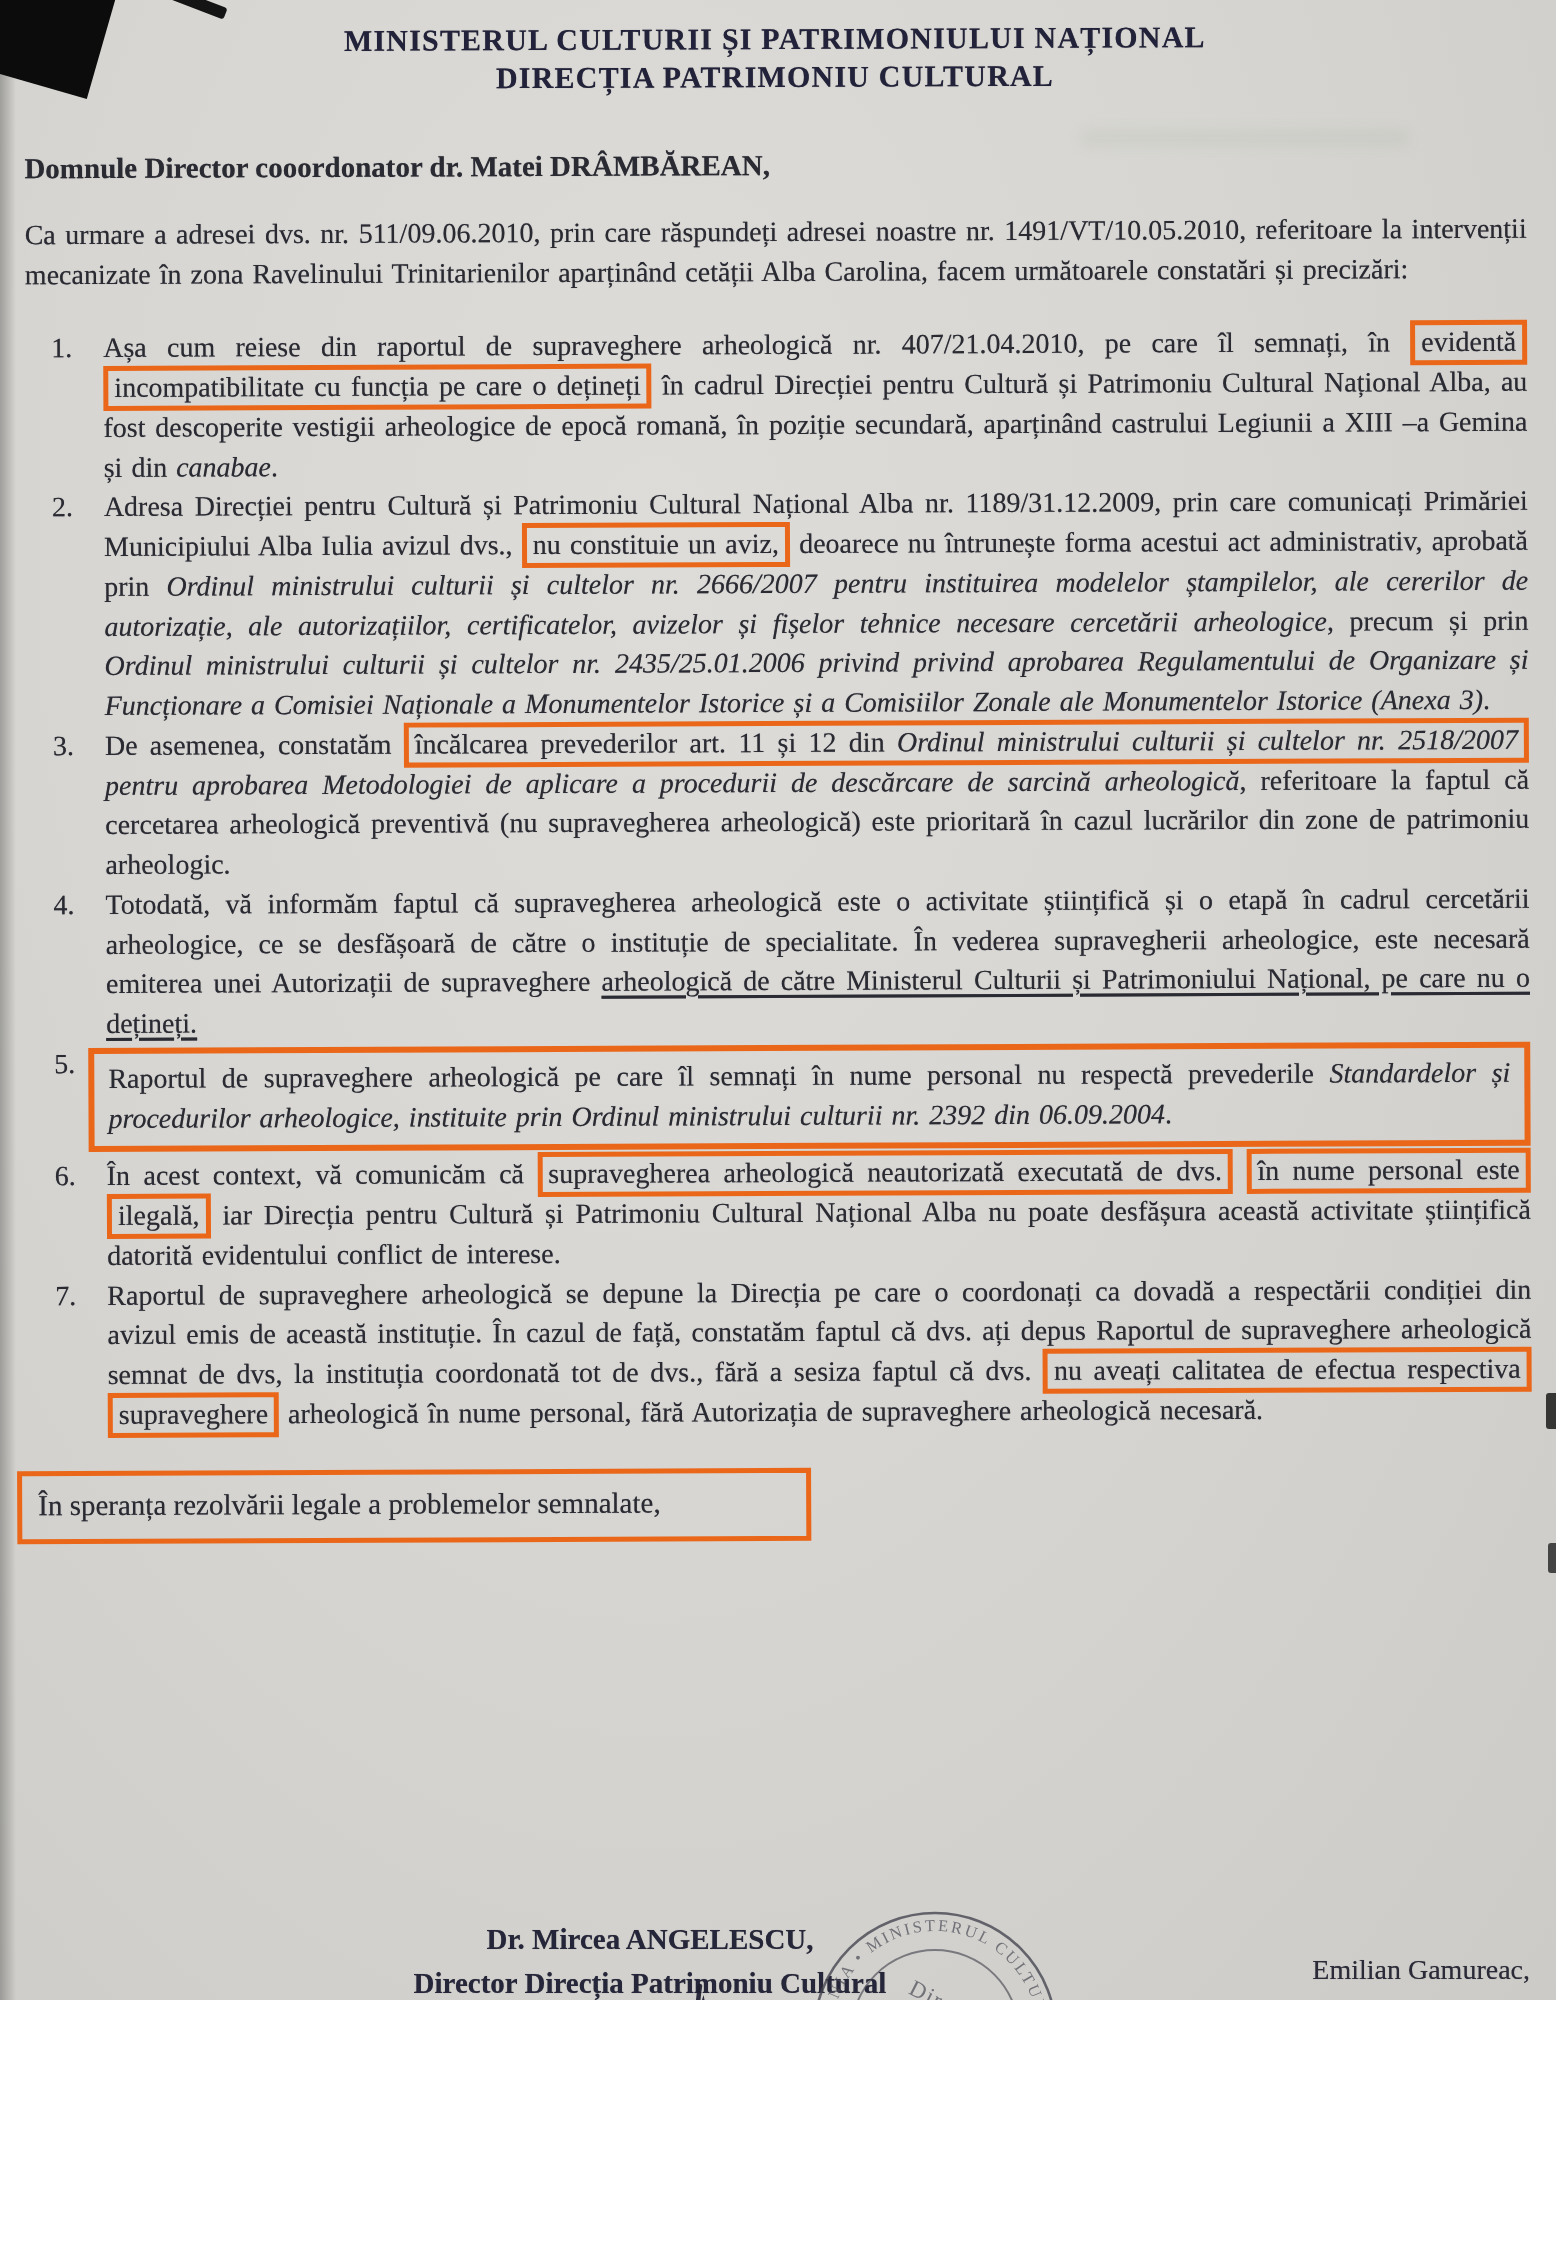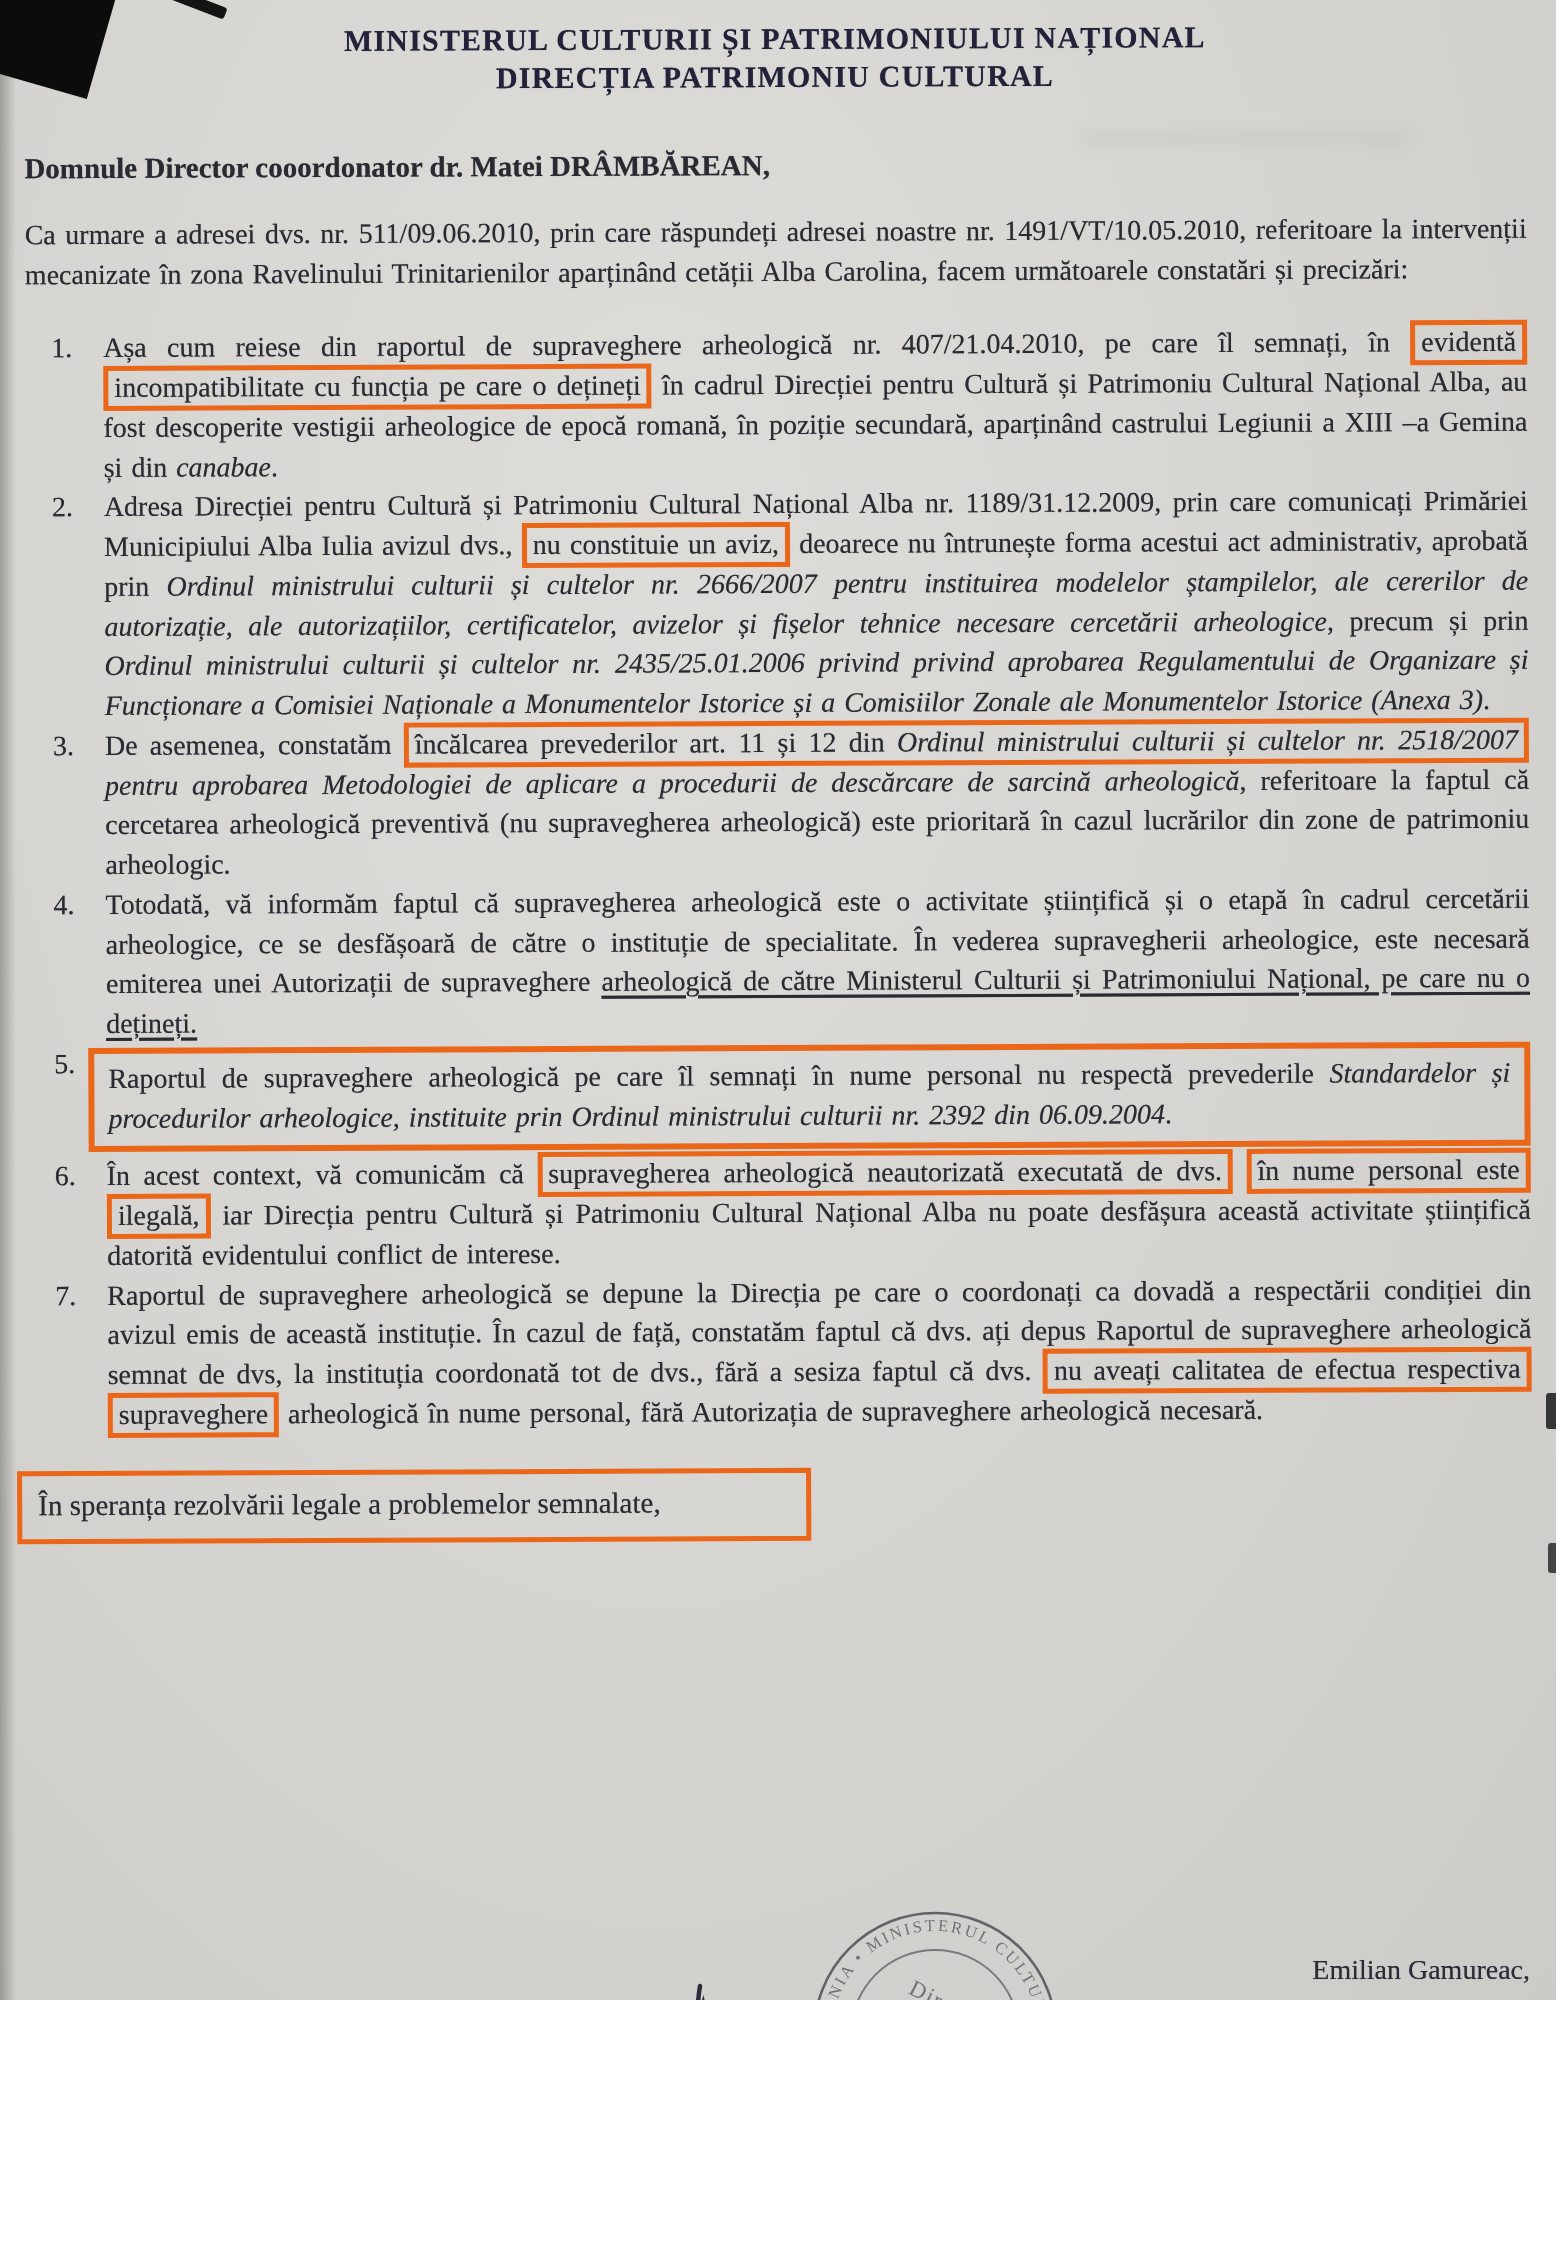--- a/index.html
+++ b/index.html
@@ -110,20 +110,24 @@
       <li class="item">
         <span class="num">7.</span>
         <div class="itext"><span>Raportul de supraveghere arheologică se depune la Direcția pe care o coordonați ca dovadă a respectării condiției din avizul emis de această instituție. În cazul de față, constatăm faptul că dvs. ați depus Raportul de supraveghere arheologică semnat de dvs, la instituția coordonată tot de dvs., fără a sesiza faptul că dvs. </span><span class="box">nu aveați calitatea de efectua respectiva supraveghere</span><span> arheologică în nume personal, fără Autorizația de supraveghere arheologică necesară.</span></div>
       </li>
     </ol>
 
     <div class="closing">În speranța rezolvării legale a problemelor semnalate,</div>
   </div>
 
   <div class="sigarea">
+    <div class="sig-center">
+      <div>Dr. Mircea ANGELESCU,</div>
+      <div>Director Direcția Patrimoniu Cultural</div>
+    </div>
     <div class="sig-right">
       <div>Emilian Gamureac,</div>
       <div>Inspector DPC</div>
       <div>2201/23.06.2010</div>
     </div>
 
     <svg class="strokes" width="1556" height="362" viewBox="0 0 1556 362">
       <g transform="translate(935,128)" opacity="0.78">
         <circle class="stamp-ink" r="121" stroke-width="2.6"></circle>
         <circle class="stamp-ink" r="84" stroke-width="2" opacity="0.8"></circle>

